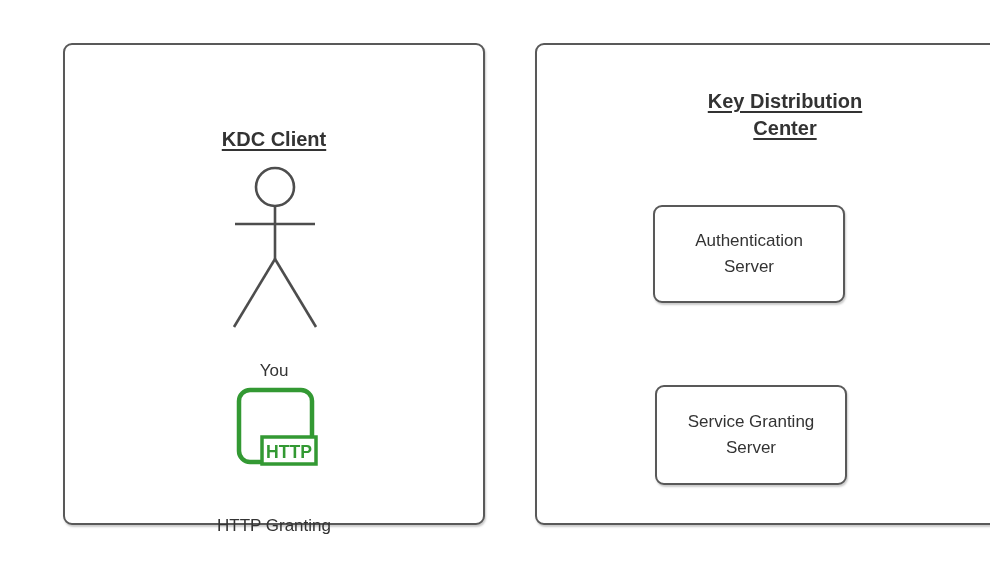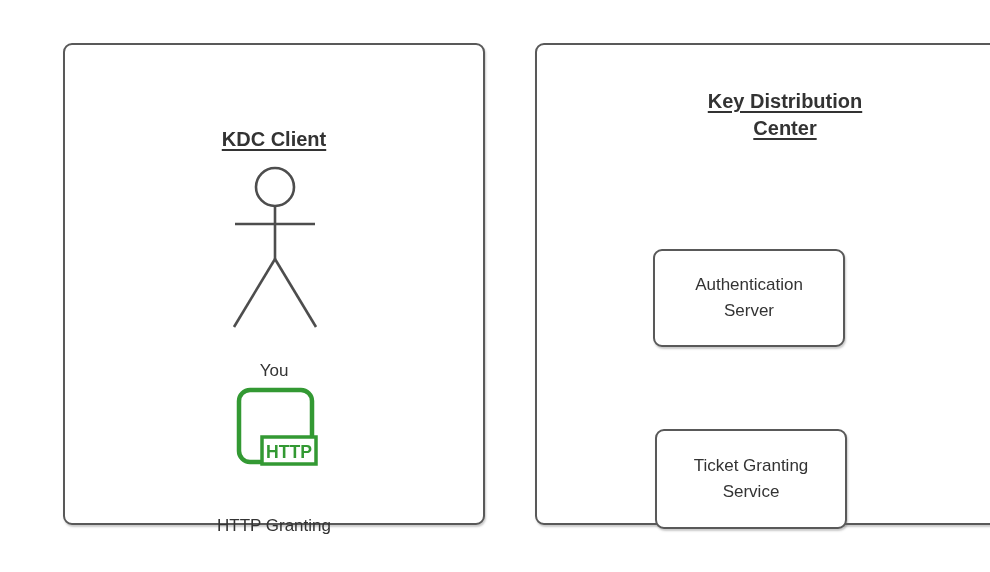--- a/index.html
+++ b/index.html
@@ -72,21 +72,20 @@
     position: absolute;
     width: 192px;
     background: var(--background);
     border: 2px solid var(--border);
     border-radius: 9px;
     box-sizing: border-box;
     box-shadow: 1px 2px 2px rgba(102,102,102,0.35);
     display: flex;
     align-items: center;
     justify-content: center;
-    margin-top: 44px;
   }
   #auth-node { left: 116px; top: 160px; height: 98px;  }
   #tgs-node  { left: 118px; top: 340px; height: 100px; }
   .node-label {
     max-width: 150px;
     text-align: center;
     font-size: 17px;
     line-height: 26px;
     color: var(--text);
   }
@@ -117,15 +116,15 @@
 </div>
 
 <div class="panel" id="kdc-panel">
   <div class="panel-title">Key Distribution Center</div>
 
   <div class="node" id="auth-node">
     <div class="node-label">Authentication Server</div>
   </div>
 
   <div class="node" id="tgs-node">
-    <div class="node-label">Ticket Granting Service</div>
+    <div class="node-label">Service Granting Server</div>
   </div>
 </div>
 
 </body></html>

